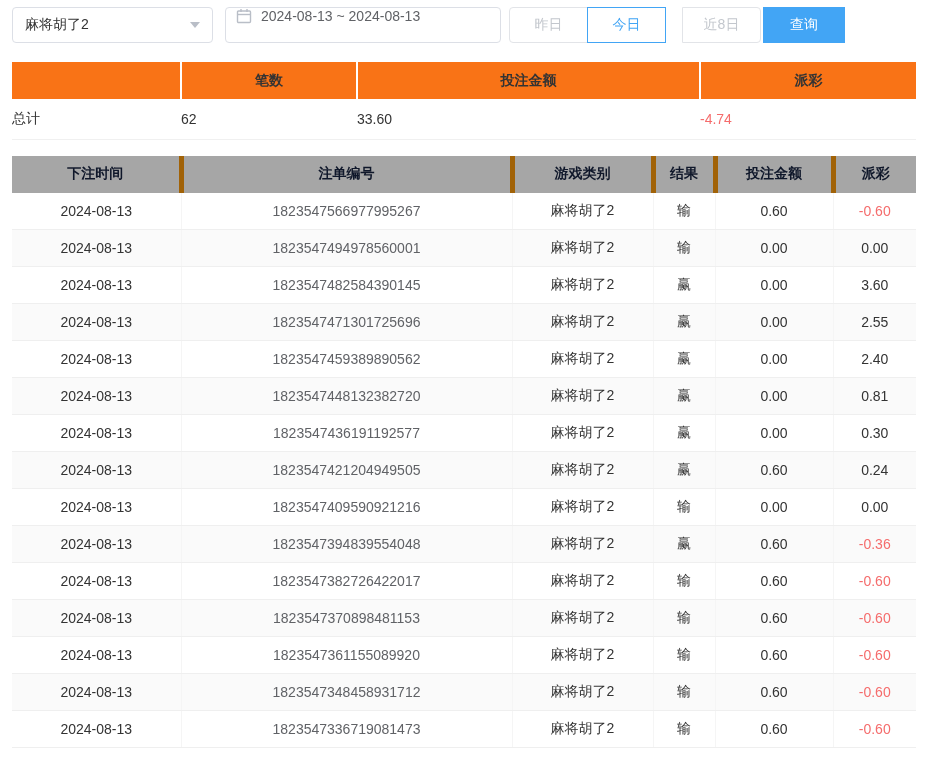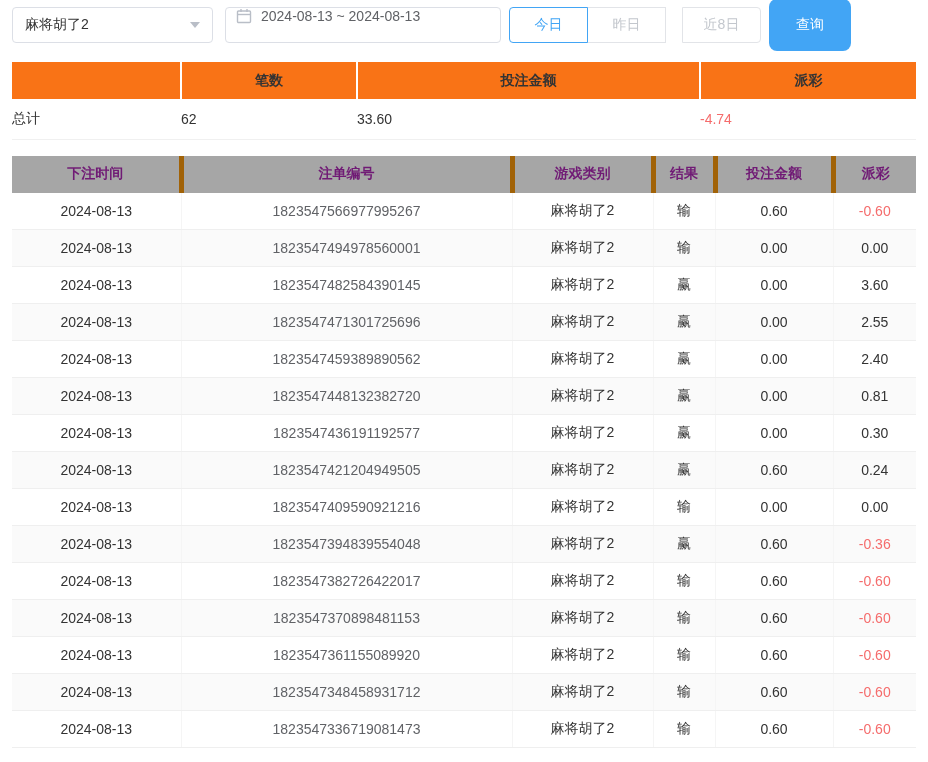--- a/index.html
+++ b/index.html
@@ -51,26 +51,26 @@
     color: #c3c7cd;
     font-size: 14px;
     font-family: inherit;
     cursor: pointer;
   }
   .qbtn + .qbtn { margin-left: -1px; }
   .qbtn:first-child { border-radius: 4px 0 0 4px; }
   .qbtn:last-child { border-radius: 0 4px 4px 0; margin-left: 16px; }
   .qbtn.active { color: var(--accent); border-color: var(--accent); position: relative; z-index: 1; }
   .query-btn {
-    width: 82px; height: 52px;
-    margin-left: 8px;
+    width: 82px; height: 36px;
+    margin-left: 2px;
     background: var(--accent);
     color: #fff;
     border: none;
-    border-radius: 8px;
+    border-radius: 0;
     font-size: 14px;
     font-family: inherit;
     cursor: pointer;
   }
 
   
   table { border-collapse: collapse; table-layout: fixed; }
   .summary { width: 904px; margin: 18px 12px 0; }
   .summary th {
     background: #f97316;
@@ -84,21 +84,21 @@
     height: 40px;
     text-align: left;
     border-bottom: 1px solid #f0f0f0;
     background: #fff;
   }
 
   
   .main-table { width: 904px; margin: 16px 12px 0; }
   .main-table th {
     background: #a6a6a6;
-    color: #701a75;
+    color: #0f172a;
     height: 37px;
     font-weight: bold;
     text-align: center;
   }
   .main-table th + th { border-left: 5px solid #a16207; margin-top: 19px; }
   .main-table td {
     height: 37px;
     text-align: center;
     border-bottom: 1px solid #efefef;
     color: #333;
@@ -123,22 +123,22 @@
     <svg width="16" height="16" viewBox="0 0 16 16">
       <rect x="1.5" y="3" width="13" height="11.5" rx="1" fill="none" stroke="#b9bec7" stroke-width="1.4"></rect>
       <line x1="1.5" y1="6.5" x2="14.5" y2="6.5" stroke="#b9bec7" stroke-width="1.4"></line>
       <line x1="5" y1="1" x2="5" y2="4" stroke="#b9bec7" stroke-width="1.4"></line>
       <line x1="11" y1="1" x2="11" y2="4" stroke="#b9bec7" stroke-width="1.4"></line>
     </svg>
     <span>2024-08-13 ~ 2024-08-13</span>
   </div>
 
   <div class="btn-group">
+    <button class="qbtn">昨日</button>
     <button class="qbtn active">今日</button>
-    <button class="qbtn">昨日</button>
     <button class="qbtn">近8日</button>
   </div>
 
   <button class="query-btn">查询</button>
 </div>
 
 <table class="summary">
   <colgroup>
     <col style="width:169px">
       <col style="width:176px">

